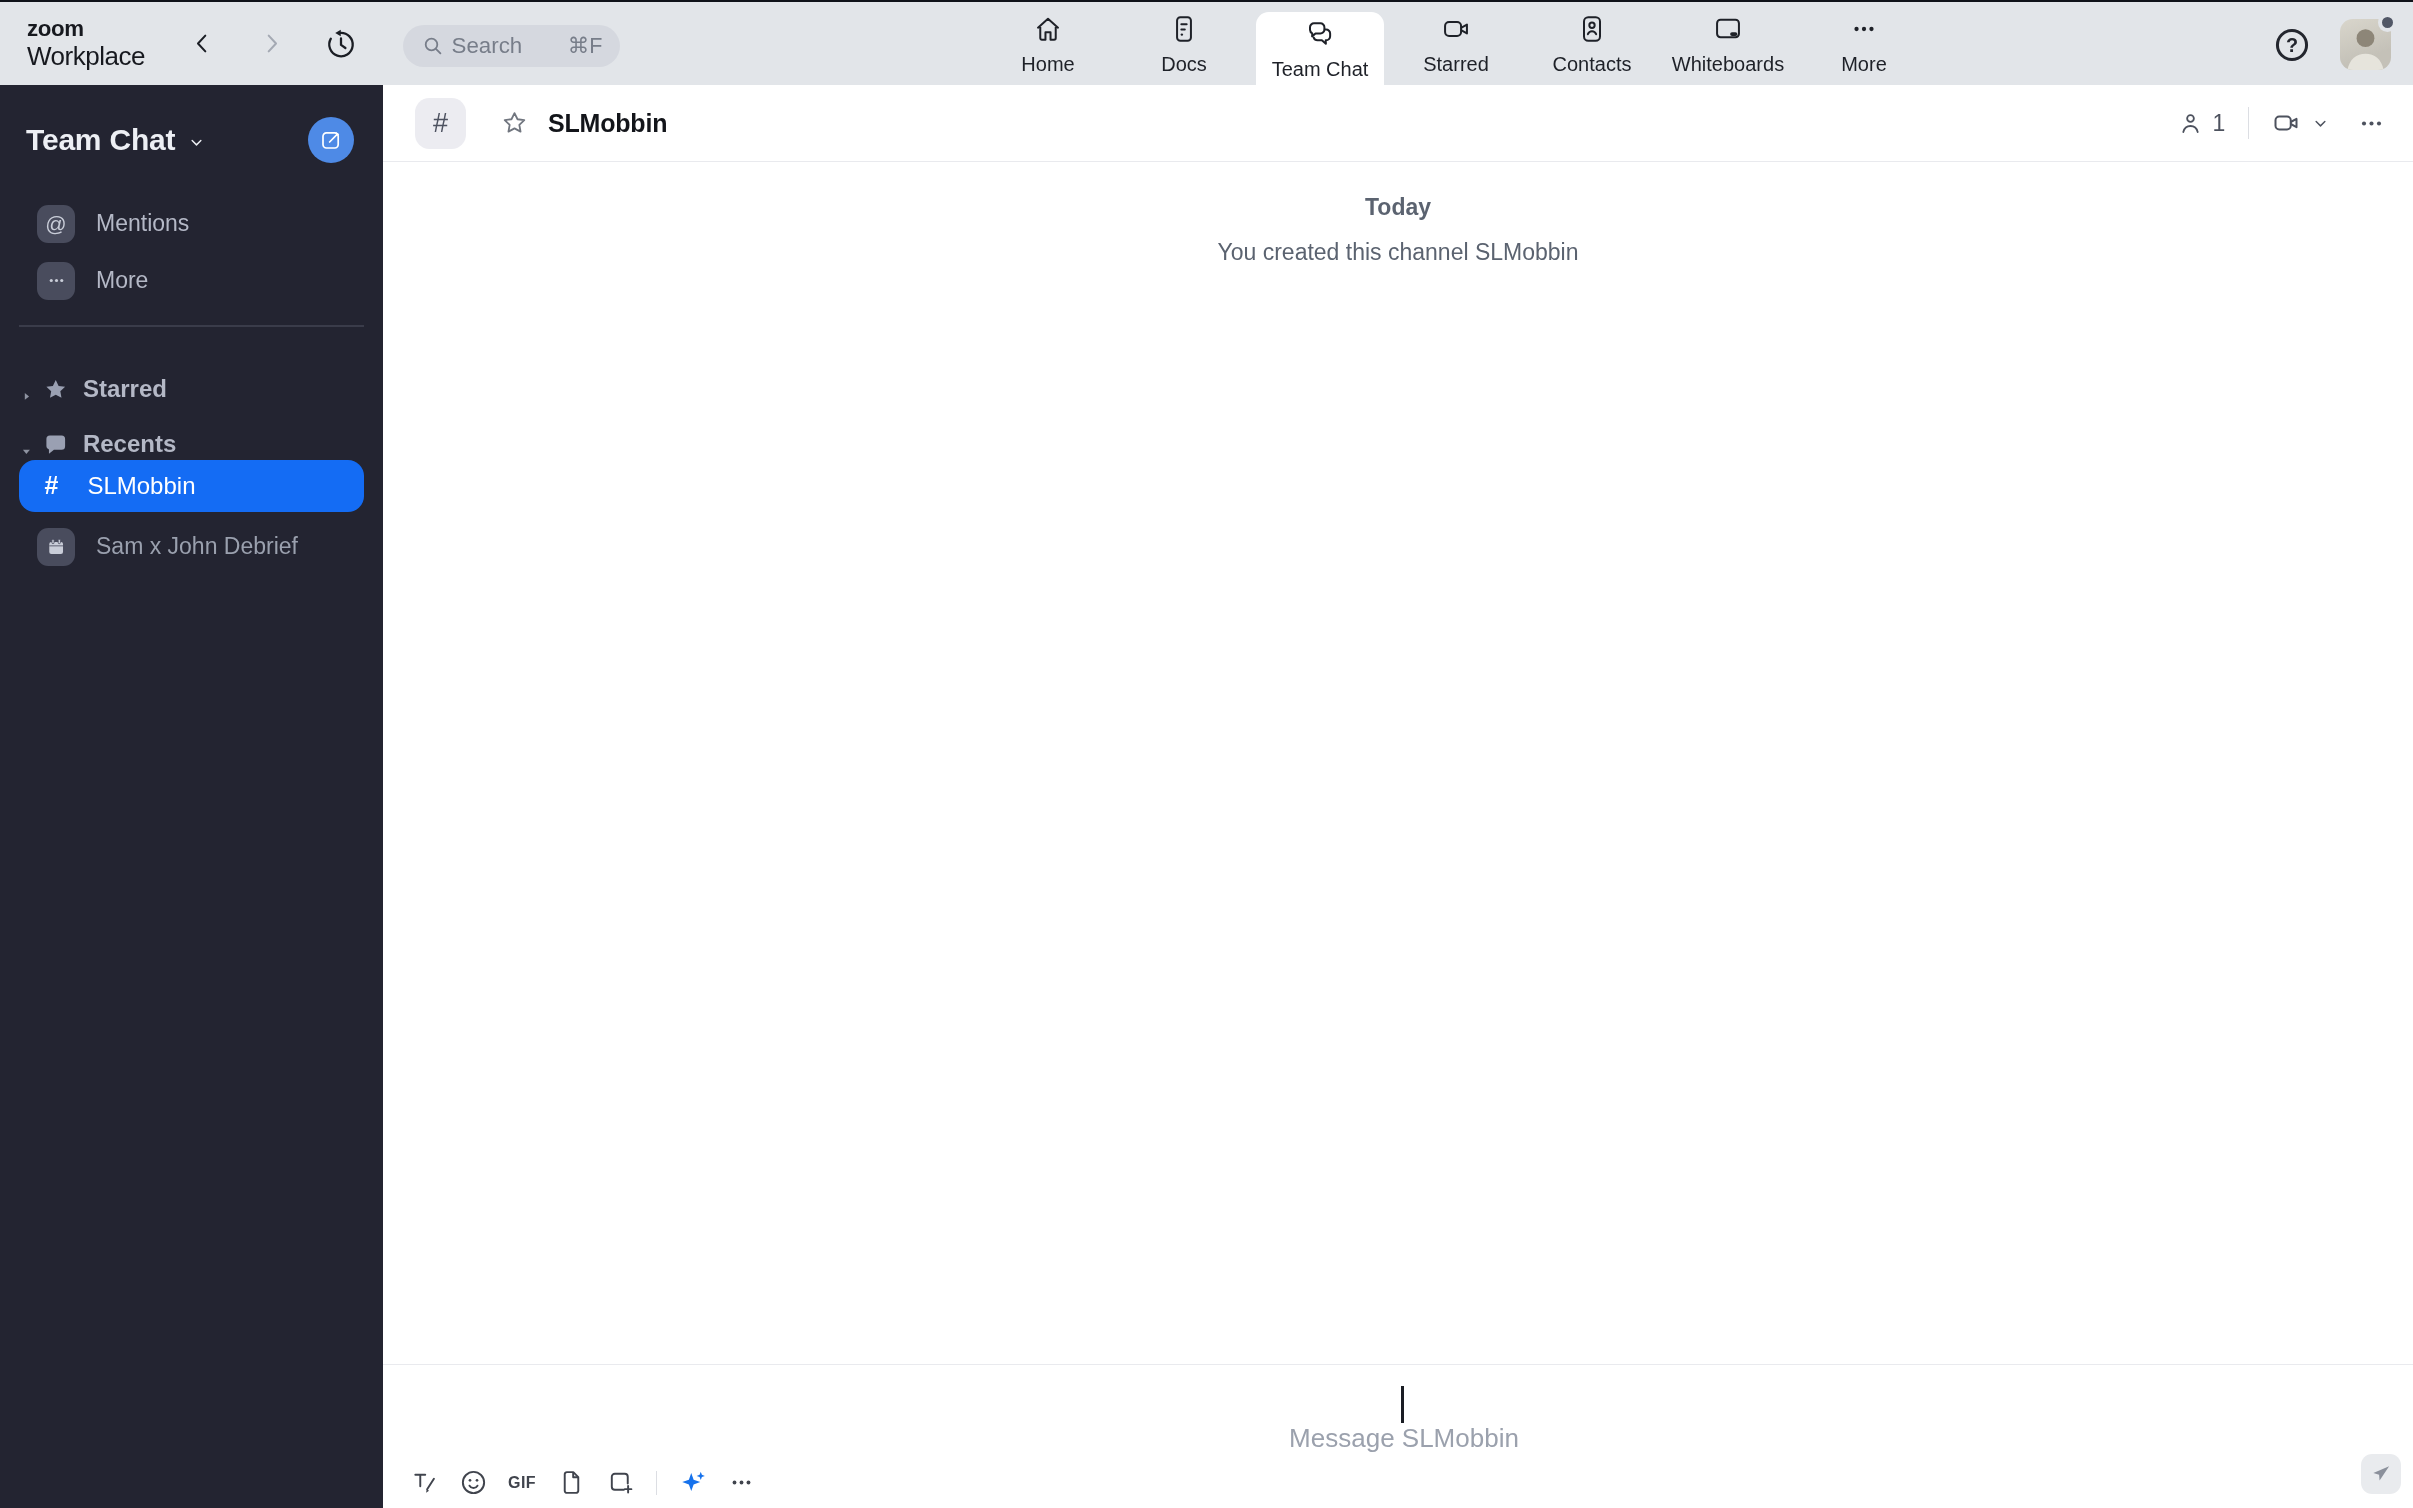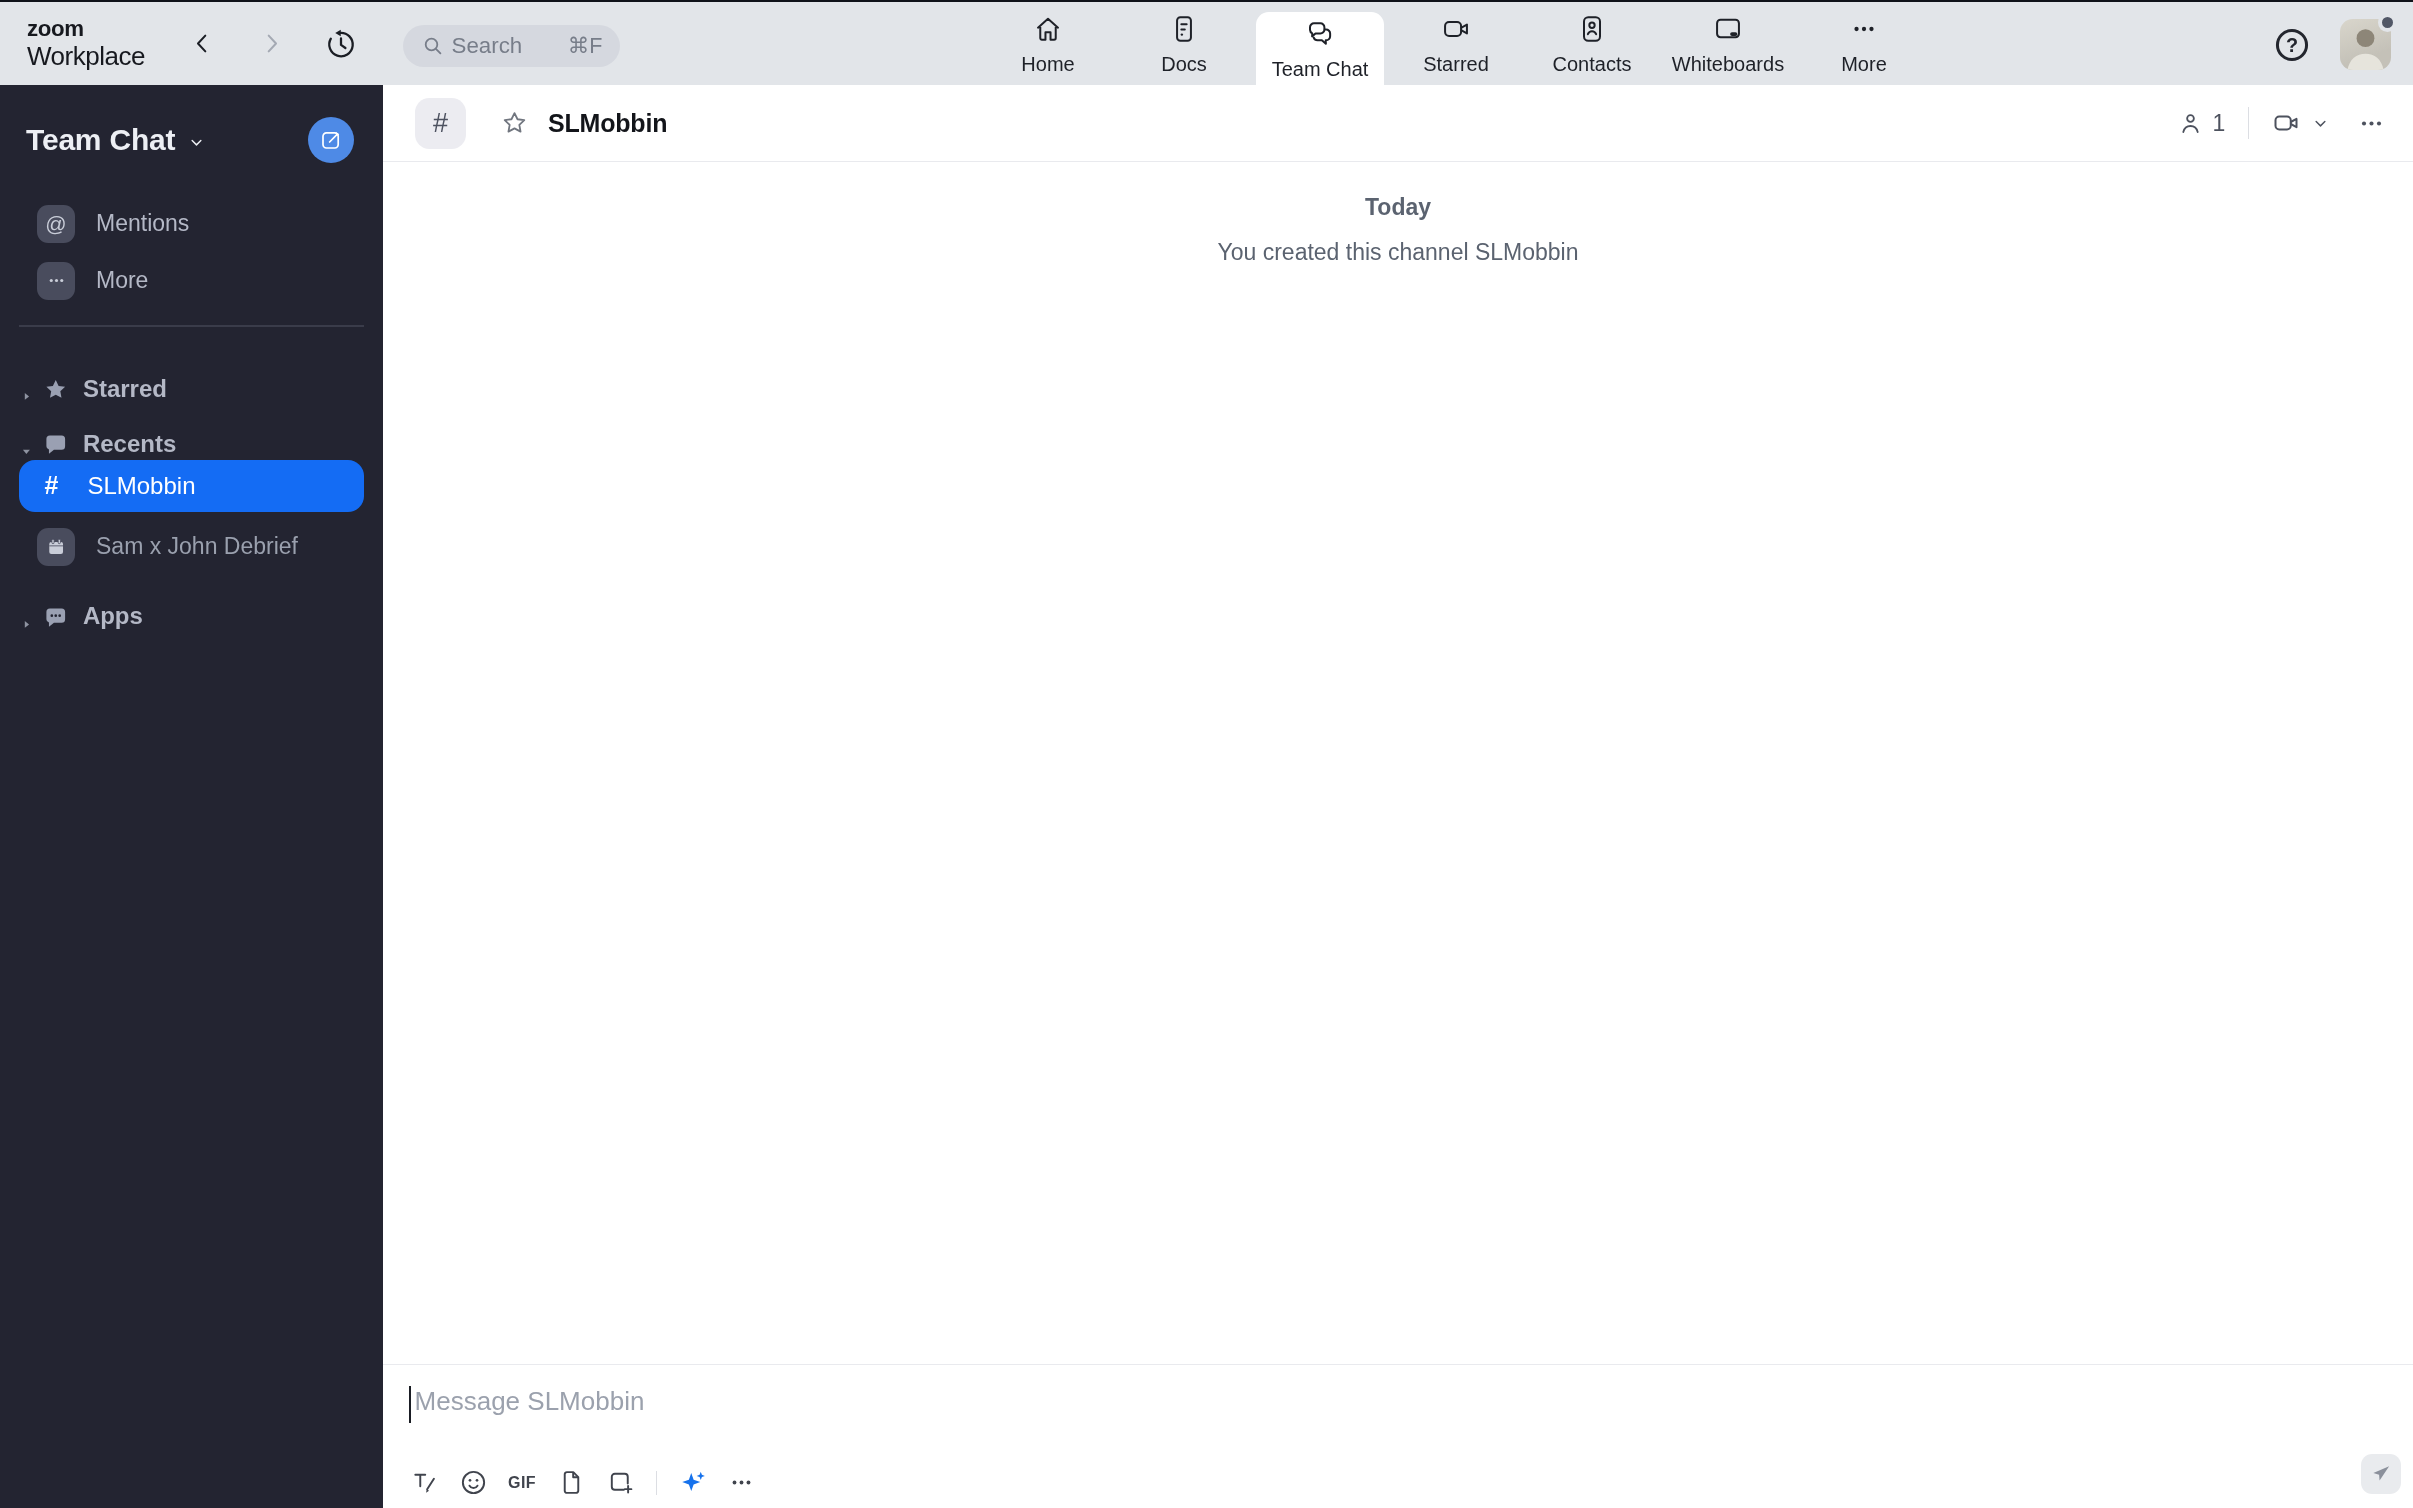--- a/index.html
+++ b/index.html
@@ -98,21 +98,21 @@
   .v-divider { width: 1.6px; height: 32px; background: #dcdee3; margin: 0 22.3px; }
   .meet-group { display: flex; align-items: center; gap: 9.6px; cursor: pointer; }
   .header-more { margin-left: 27px; cursor: pointer; }
 
   .chat-body { flex: 1; position: relative; background: #ffffff; }
   .date-label { text-align: center; padding-top: 29px; font-size: 23px; font-weight: 600; color: #5b6370; line-height: 32px; }
   .system-message { text-align: center; margin-top: 12.8px; font-size: 23px; color: #5b6370; line-height: 32px; }
 
   
   .composer { height: 144px; border-top: 1.6px solid #e9eaee; position: relative; flex-shrink: 0; background: #ffffff; }
-  .composer-input { display: flex; padding: 21px 0 0 26px; cursor: text; }
+  .composer-input { display: flex; align-items: center; padding: 21px 0 0 12px; cursor: text; flex-direction: column; }
   .input-caret { width: 2.4px; height: 37px; background: #1a1d24; margin-right: 3.2px; }
   .composer-placeholder { font-size: 26px; color: #9ba1ad; }
 
   .composer-toolbar { position: absolute; left: 26px; bottom: 10.4px; display: flex; align-items: center; gap: 19px; justify-content: flex-end; }
   .tb-btn { width: 30px; height: 30px; display: flex; align-items: center; justify-content: center; cursor: pointer; }
   .gif-label { font-size: 16px; font-weight: 800; color: #40444d; letter-spacing: 0.4px; }
   .tb-divider { width: 1.6px; height: 24px; background: #dcdee3; margin: 0 1.6px; }
 
   .send-btn { position: absolute; right: 12px; bottom: 13.6px; width: 40px; height: 40px; border-radius: 11.2px;
     background: #e9ebee; display: flex; align-items: center; justify-content: center; border: none; cursor: default; }
@@ -307,34 +307,20 @@
             <svg width="22.3" height="22.3" viewBox="0 0 24 24">
               <rect x="4.6" y="6.4" width="14.8" height="13" rx="2.2" fill="#c9cdd8"></rect>
               <rect x="7.4" y="3.6" width="2.4" height="4.6" rx="1.1" fill="#c9cdd8" stroke="#494c5d" stroke-width="0.9"></rect>
               <rect x="14.2" y="3.6" width="2.4" height="4.6" rx="1.1" fill="#c9cdd8" stroke="#494c5d" stroke-width="0.9"></rect>
               <path d="M4.6 10.6h14.8" stroke="#494c5d" stroke-width="0.9"></path>
             </svg>
           </div>
           <span class="row-label">Sam x John Debrief</span>
         </div>
 
-        <div class="section-row">
-          <span class="caret">
-            <svg width="12.8" height="12.8" viewBox="0 0 24 24">
-              <polygon points="9,5.5 17,12 9,18.5" fill="#8e93a1"></polygon>
-            </svg>
-          </span>
-          <svg class="sec-icon" width="25.5" height="25.5" viewBox="0 0 24 24">
-            <path d="M3.2 6.5A3.3 3.3 0 0 1 6.5 3.2h11a3.3 3.3 0 0 1 3.3 3.3v6.8a3.3 3.3 0 0 1-3.3 3.3h-7.2L5.6 20.4v-3.9a3.3 3.3 0 0 1-2.4-3.2z" fill="#9aa0b2"></path>
-            <circle cx="8.3" cy="10" r="1.25" fill="#232431"></circle>
-              <circle cx="12" cy="10" r="1.25" fill="#232431"></circle>
-              <circle cx="15.7" cy="10" r="1.25" fill="#232431"></circle>
-          </svg>
-          <span class="sec-label">Apps</span>
-        </div>
 
       </div>
     </div>
 
     <div class="main">
 
       <div class="chat-header">
         <div class="hash-chip">
           <span class="hash-glyph">#</span>
         </div>

